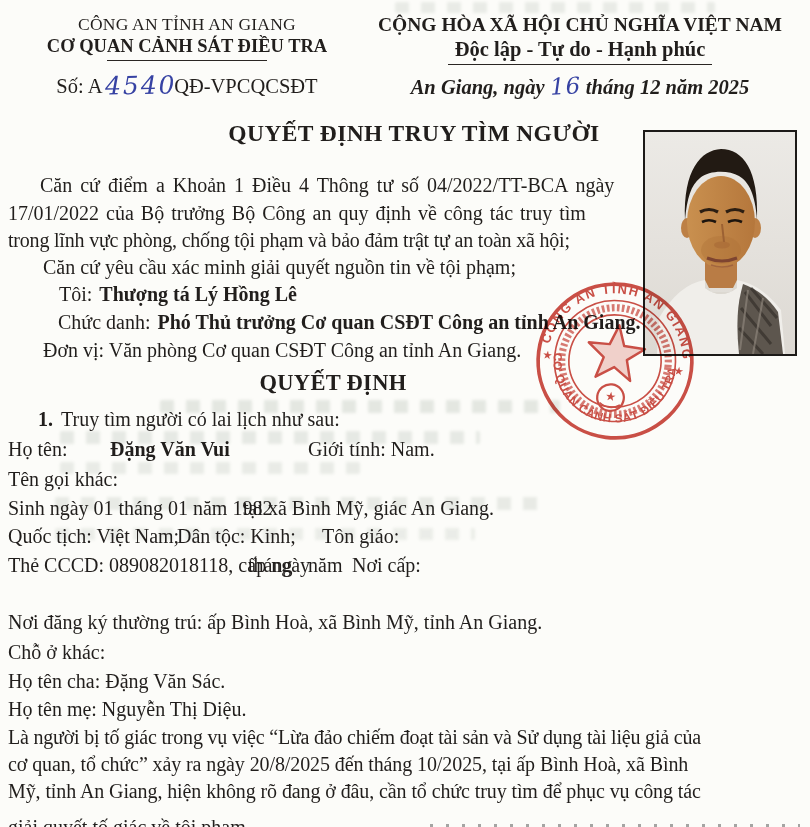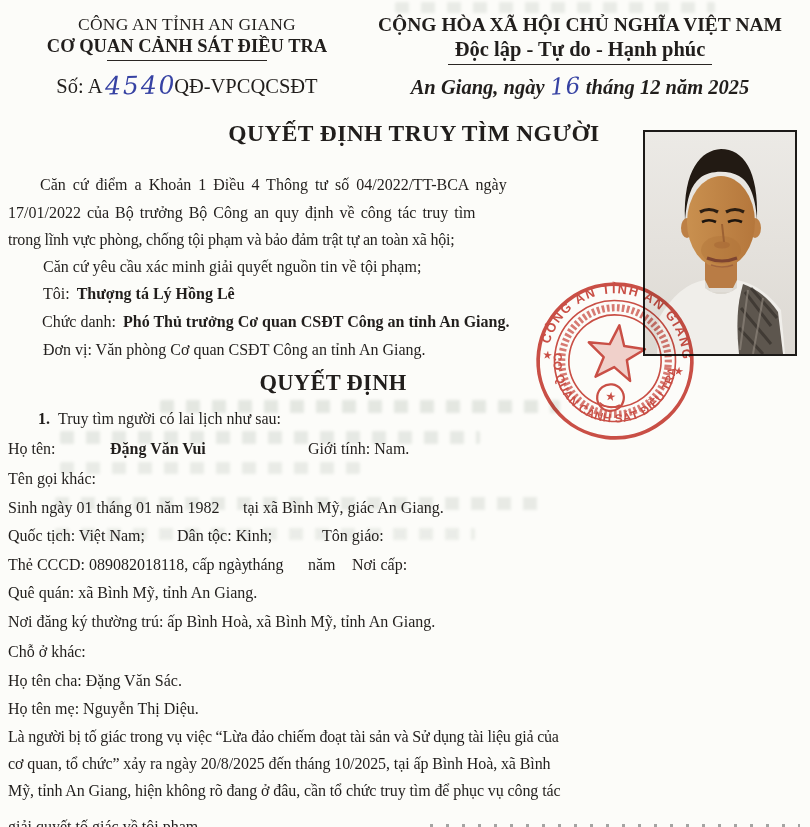--- a/index.html
+++ b/index.html
@@ -24,24 +24,24 @@
     color:#3642a3;display:inline-block;
   }
   .hand-num{font-size:25px;letter-spacing:2px;transform:rotate(-1deg);margin:0 -2px 0 2px;position:relative;top:1px;}
   .hand-day{font-size:23px;letter-spacing:1px;transform:rotate(-3deg);margin:0 5px;}
   
   .doc-title{position:absolute;top:120px;left:0;width:828px;text-align:center;
     font-weight:bold;font-size:23.5px;letter-spacing:.4px;}
   .section-heading{position:absolute;top:370px;left:8px;width:650px;text-align:center;
     font-weight:bold;font-size:22.5px;letter-spacing:.3px;}
   
-  .line{position:absolute;left:8px;white-space:nowrap;font-size:16px;line-height:26px;}
+  .line{position:absolute;left:8px;white-space:nowrap;font-size:20px;line-height:26px;}
   .b{font-weight:bold;}
   .cell{position:absolute;top:0;white-space:nowrap;}
-  .lbl-gap{margin-right:7px;}
+  .lbl-gap{margin-right:7px;margin-left:16px;}
   
   .photo{position:absolute;left:643px;top:130px;width:150px;height:222px;
     border:2.5px solid #1c1a18;box-sizing:content-box;z-index:2;background:#e9e6e1;}
   
   .seal{position:absolute;left:533px;top:279px;width:164px;height:164px;z-index:3;
     mix-blend-mode:multiply;opacity:.88;transform:rotate(7deg);}
   
   .ghost{position:absolute;z-index:0;filter:blur(1.8px);border-radius:2px;
     background:repeating-linear-gradient(90deg,#7a8b7a 0 14px,transparent 14px 26px);}
   .cutoff{position:absolute;z-index:1;
@@ -117,21 +117,20 @@
     <span class="cell" style="left:314px;">Tôn giáo:</span>
   </div>
 
   <div class="line" style="top:552px;">
     <span class="cell" style="left:0;">Thẻ CCCD: 089082018118, cấp ngày</span>
     <span class="cell" style="left:240px;">tháng</span>
     <span class="cell" style="left:300px;">năm</span>
     <span class="cell" style="left:344px;">Nơi cấp:</span>
   </div>
 
-  <div class="line" style="top:580px;">Quê quán: xã Bình Mỹ, tỉnh An Giang.</div>
   <div class="line" style="top:609px;">Nơi đăng ký thường trú: ấp Bình Hoà, xã Bình Mỹ, tỉnh An Giang.</div>
   <div class="line" style="top:639px;">Chỗ ở khác:</div>
   <div class="line" style="top:696px;">Họ tên mẹ: Nguyễn Thị Diệu.</div>
   <div class="line" style="top:668px;">Họ tên cha: Đặng Văn Sác.</div>
 
   <div class="line" style="top:724px;letter-spacing:-.2px;">Là người bị tố giác trong vụ việc “Lừa đảo chiếm đoạt tài sản và Sử dụng tài liệu giả của</div>
   <div class="line" style="top:751px;letter-spacing:-.1px;">cơ quan, tổ chức” xảy ra ngày 20/8/2025 đến tháng 10/2025, tại ấp Bình Hoà, xã Bình</div>
   <div class="line" style="top:778px;letter-spacing:-.1px;">Mỹ, tỉnh An Giang, hiện không rõ đang ở đâu, cần tổ chức truy tìm để phục vụ công tác</div>
   <div class="line" style="top:802px;margin-top:12px;">giải quyết tố giác về tội phạm.</div>
 

